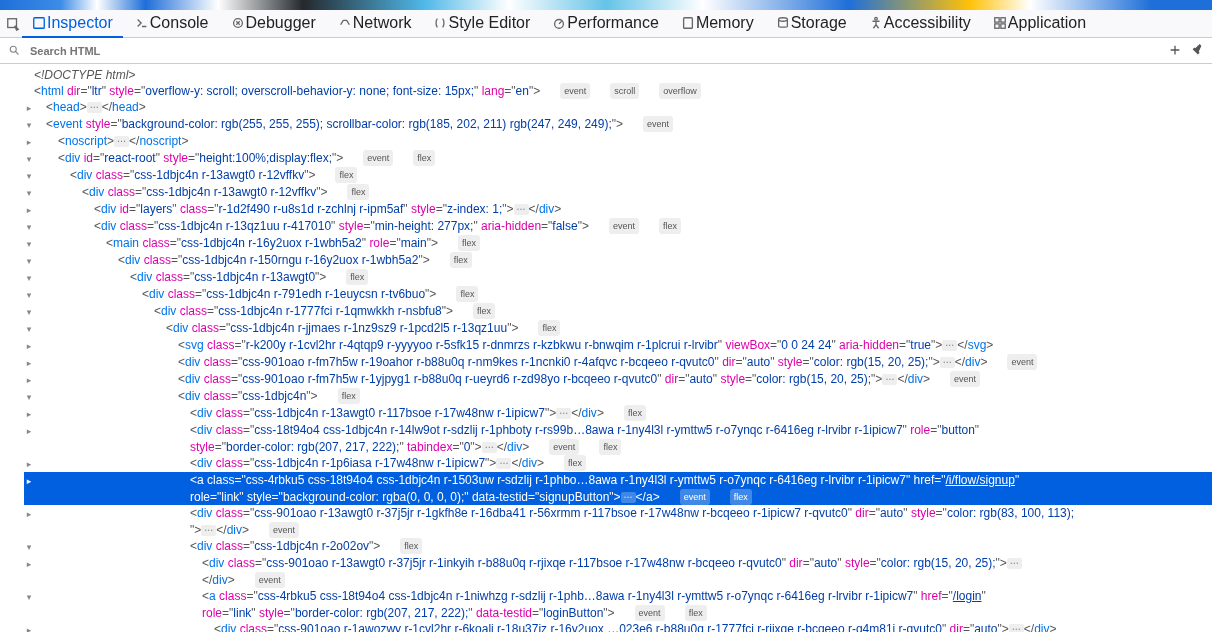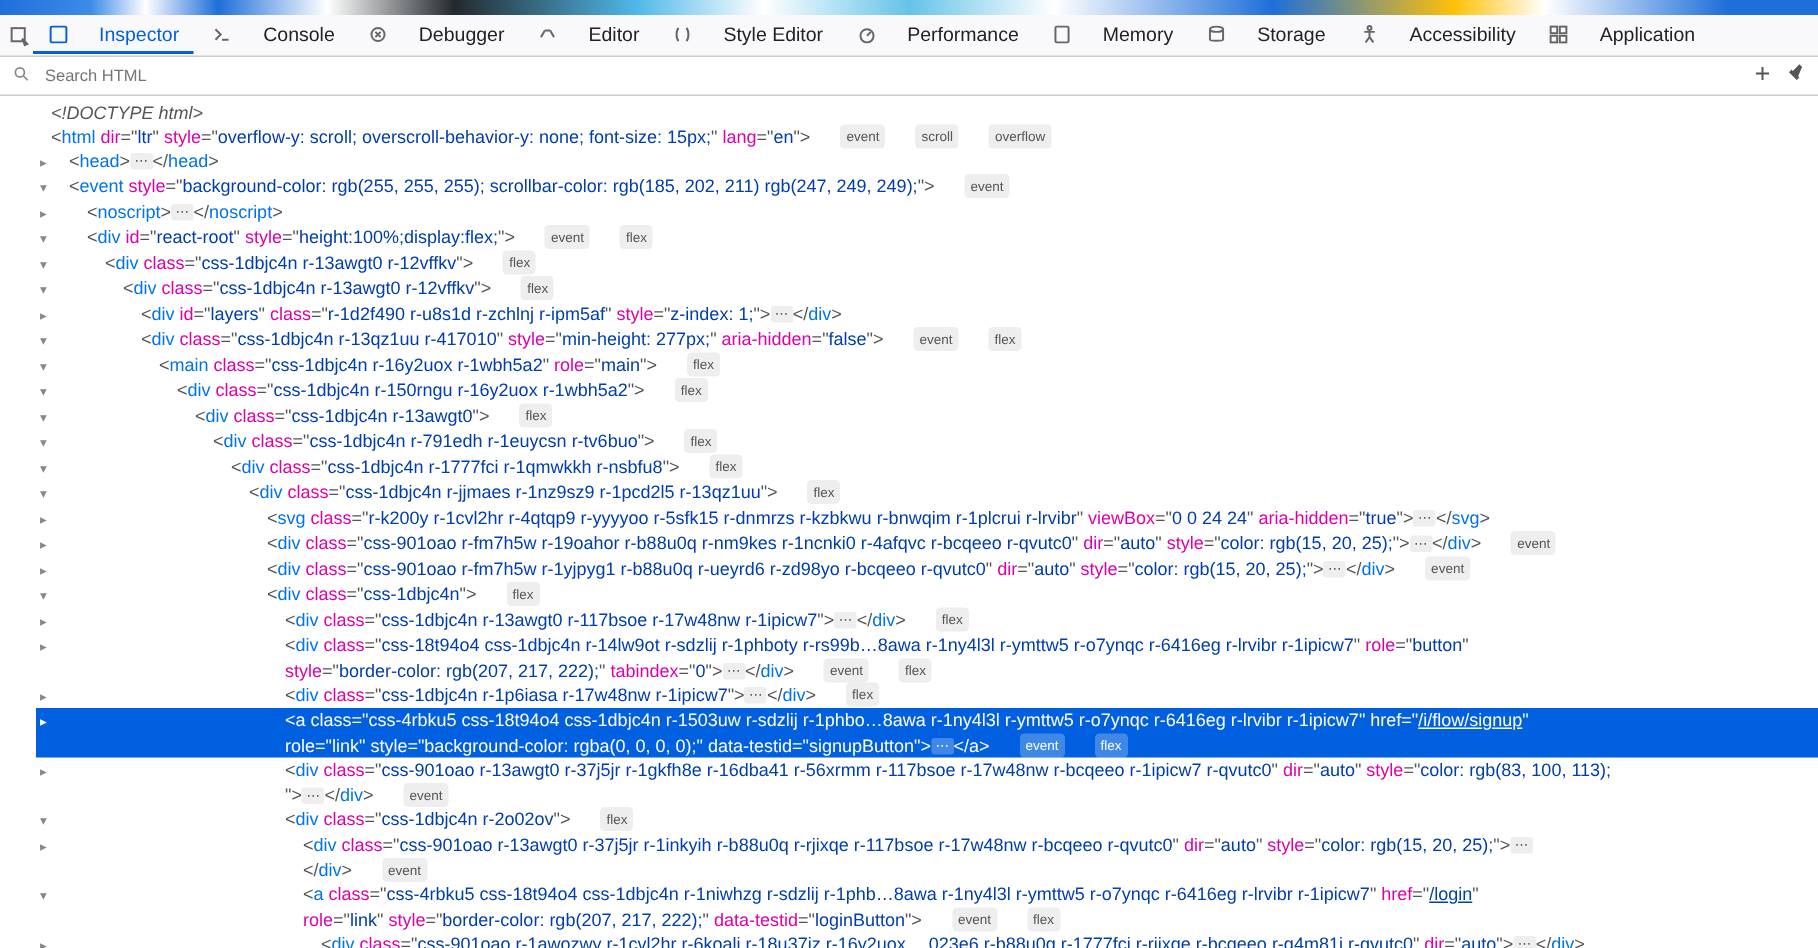--- a/index.html
+++ b/index.html
@@ -1,27 +1,27 @@
 <!DOCTYPE html>
 <html><head>
   <meta charset="utf-8">
   <style>
     * { margin: 0; padding: 0; box-sizing: border-box; font-family: -apple-system, BlinkMacSystemFont, "Segoe UI", sans-serif; }
     body { background: #fff; font-size: 11px; overflow: hidden; width: 1212px; height: 632px; }
     
     .top-strip { height: 10px; background: linear-gradient(90deg,#1e6fd9 0%,#3d8ce8 5%,#fff 8%,#1e6fd9 12%,#fff 18%,#24292e 25%,#4fb8e8 35%,#fff 42%,#65c3e8 50%,#fff 58%,#1e6fd9 70%,#ffc107 80%,#fff 85%,#1e6fd9 95%); }
     
     .toolbar { display: flex; align-items: center; height: 28px; border-bottom: 1px solid #ccc; background: #f9f9fb; padding: 0 6px; gap: 2px; }
-    .tb-btn { display: flex; align-items: center; gap: 20px; padding: 4px 10px; font-size: 13px; color: #222; cursor: pointer; border-bottom: 2px solid transparent; }
+    .tb-btn { display: flex; align-items: center; gap: 1px; padding: 4px 10px; font-size: 16px; color: #222; cursor: pointer; border-bottom: 2px solid transparent; }
     .tb-btn.active { border-bottom: 2px solid #0060df; color: #0060df; }
     .tb-icon { display: inline-flex; width: 14px; height: 14px; align-items: center; justify-content: center; }
     .tb-icon svg { width: 14px; height: 14px; }
     
     .search-row { display: flex; align-items: center; height: 26px; border-bottom: 1px solid #ccc; padding: 0 8px; gap: 6px; }
-    .search-row input { flex: 1; border: none; outline: none; font-size: 11px; color: #888; background: transparent; padding: 2px 4px; }
+    .search-row input { flex: 1; border: none; outline: none; font-size: 11px; color: #888; background: transparent; padding: 2px 4px; font-weight: bold; }
     .search-icon { color: #888; }
     .right-icons { display: flex; gap: 8px; align-items: center; color: #555; }
     
     .tree { padding: 3px 0 10px 24px; font-family: Menlo, Consolas, monospace; font-size: 12px; line-height: 16px; overflow-y: auto; height: calc(632px - 10px - 28px - 26px); white-space: nowrap; }
     .ln { position: relative; padding-left: 0; }
     .tw { display: inline-block; width: 10px; color: #888; cursor: pointer; text-align: center; font-size: 9px; }
     .tw.r::before { content: "▸"; }
     .tw.d::before { content: "▾"; }
     .tw.e::before { content: ""; }
     .ind { display: inline-block; }
@@ -77,21 +77,21 @@
         </svg>
       </span>
     <span>Debugger</span>
   </div>
   <div class="tb-btn">
     <span class="tb-icon">
         <svg viewBox="0 0 16 16" fill="none" stroke="#666" stroke-width="1.5">
           <path d="M3 10 L6 5 M10 5 L13 10 M6 5 L10 5"></path>
         </svg>
       </span>
-    <span>Editor</span>
+    <span>Network</span>
   </div>
   <div class="tb-btn">
     <span class="tb-icon">
         <svg viewBox="0 0 16 16" fill="none" stroke="#666" stroke-width="1.5">
           <path d="M5 3 C3 5 3 11 5 13 M11 3 C13 5 13 11 11 13"></path>
         </svg>
       </span>
     <span>Style Editor</span>
   </div>
   <div class="tb-btn">

